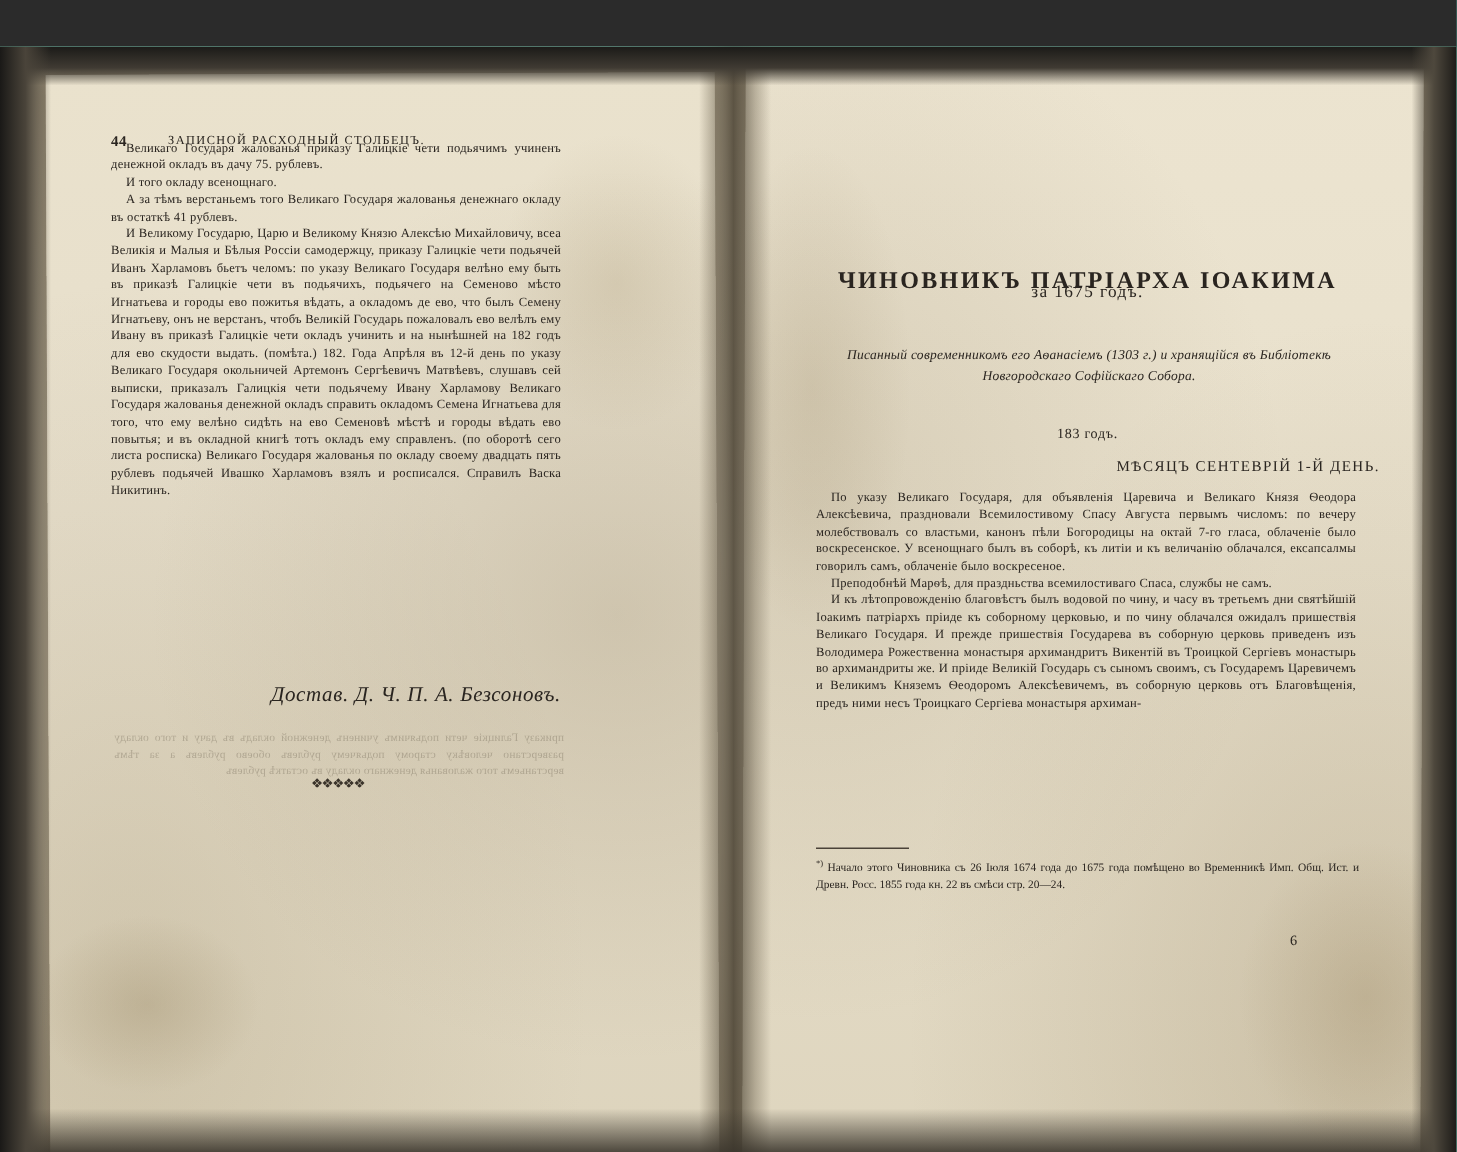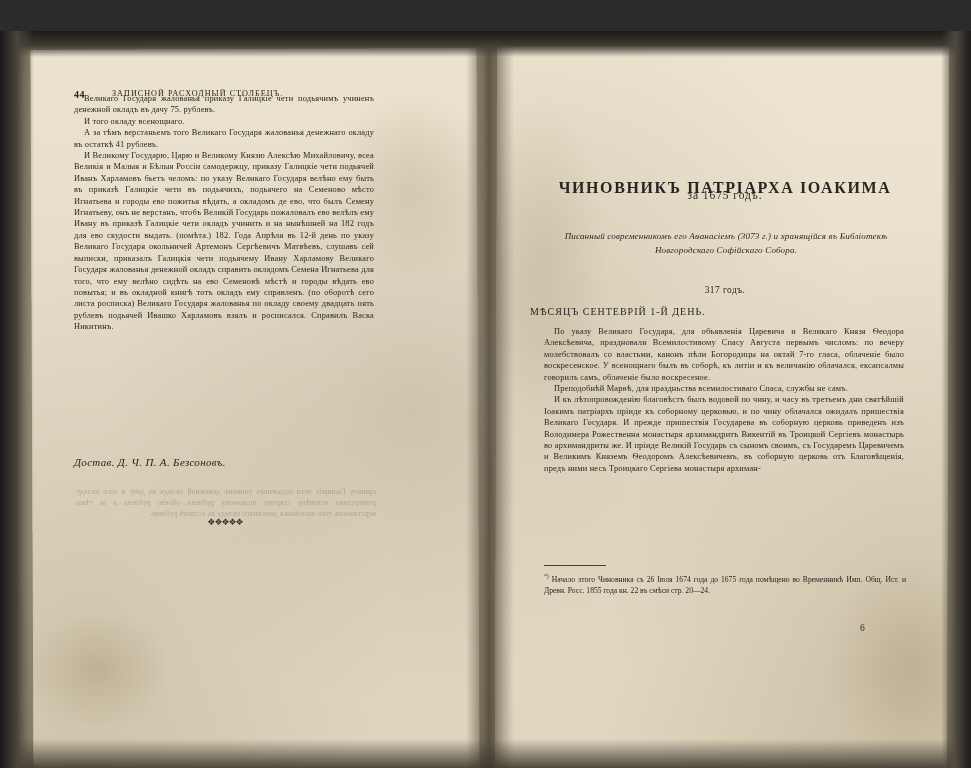--- a/index.html
+++ b/index.html
@@ -112,22 +112,23 @@
     left: 112px; top: 58px;
     font-size: 8.2px;
     letter-spacing: 0.12em;
     text-transform: uppercase;
   }
   .lp-body {
     left: 74px; top: 62px; width: 300px;
   }
   .lp-sign {
     left: 74px; top: 425px; width: 300px;
+    text-align: right;
     font-style: italic;
-    font-size: 11px;
+    font-size: 14px;
     letter-spacing: 0.03em;
   }
   .ornament {
     position: absolute;
     left: 196px; top: 486px;
     width: 58px; height: 8px;
     color: #3a332a;
     font-size: 9px;
     letter-spacing: -1px;
     text-align: center;
@@ -171,21 +172,21 @@
     letter-spacing: 0.02em;
   }
   .rp-year {
     left: 530px; top: 254px; width: 390px;
     text-align: center;
     font-size: 9.4px;
     letter-spacing: 0.05em;
   }
   .rp-month {
     left: 530px; top: 275px; width: 390px;
-    text-align: left;
+    text-align: right;
     font-size: 10px;
     letter-spacing: 0.10em;
     text-transform: uppercase;
   }
   .rp-body {
     left: 544px; top: 295px; width: 360px;
   }
   .fn-rule {
     position: absolute;
     left: 544px; top: 534px;
@@ -233,22 +234,22 @@
   </div>
 
   <div class="txt lp-sign">Достав. Д. Ч. П. А. Безсоновъ.</div>
 
   <div class="ornament">❖❖❖❖❖</div>
 
   <div class="bleed">приказу Галицкіе чети подьячимъ учиненъ денежной окладъ въ дачу и того окладу разверстано человѣку старому подьячему рублевъ обоево рублевъ а за тѣмъ верстаньемъ того жалованья денежнаго окладу въ остаткѣ рублевъ</div>
 
   <div class="txt rp-title">ЧИНОВНИКЪ ПАТРІАРХА ІОАКИМА</div>
   <div class="txt rp-subtitle">за 1675 годъ.</div>
-  <div class="txt rp-note">Писанный современникомъ его Аѳанасіемъ (3073 г.) и хранящійся въ Библіотекѣ Новгородскаго Софійскаго Собора.</div>
-  <div class="txt rp-year">317 годъ.</div>
+  <div class="txt rp-note">Писанный современникомъ его Аѳанасіемъ (1303 г.) и хранящійся въ Библіотекѣ Новгородскаго Софійскаго Собора.</div>
+  <div class="txt rp-year">183 годъ.</div>
   <div class="txt rp-month">МѢСЯЦЪ СЕНТЕВРІЙ 1-й ДЕНЬ.</div>
 
   <div class="txt col rp-body">
     <p>По указу Великаго Государя, для объявленія Царевича и Великаго Князя Ѳеодора Алексѣевича, праздновали Всемилостивому Спасу Августа первымъ числомъ: по вечеру молебствовалъ со властьми, канонъ пѣли Богородицы на октай 7-го гласа, облаченіе было воскресенское. У всенощнаго былъ въ соборѣ, къ литіи и къ величанію облачался, ексапсалмы говорилъ самъ, облаченіе было воскресеное.</p>
     <p>Преподобнѣй Марѳѣ, для праздньства всемилостиваго Спаса, службы не самъ.</p>
     <p>И къ лѣтопровожденію благовѣстъ былъ водовой по чину, и часу въ третьемъ дни святѣйшій Іоакимъ патріархъ пріиде къ соборному церковью, и по чину облачался ожидалъ пришествія Великаго Государя. И прежде пришествія Государева въ соборную церковь приведенъ изъ Володимера Рожественна монастыря архимандритъ Викентій въ Троицкой Сергіевъ монастырь во архимандриты же. И пріиде Великій Государь съ сыномъ своимъ, съ Государемъ Царевичемъ и Великимъ Княземъ Ѳеодоромъ Алексѣевичемъ, въ соборную церковь отъ Благовѣщенія, предъ ними несъ Троицкаго Сергіева монастыря архиман-</p>
   </div>
 
   <div class="fn-rule"></div>
   <div class="txt rp-footnote">

